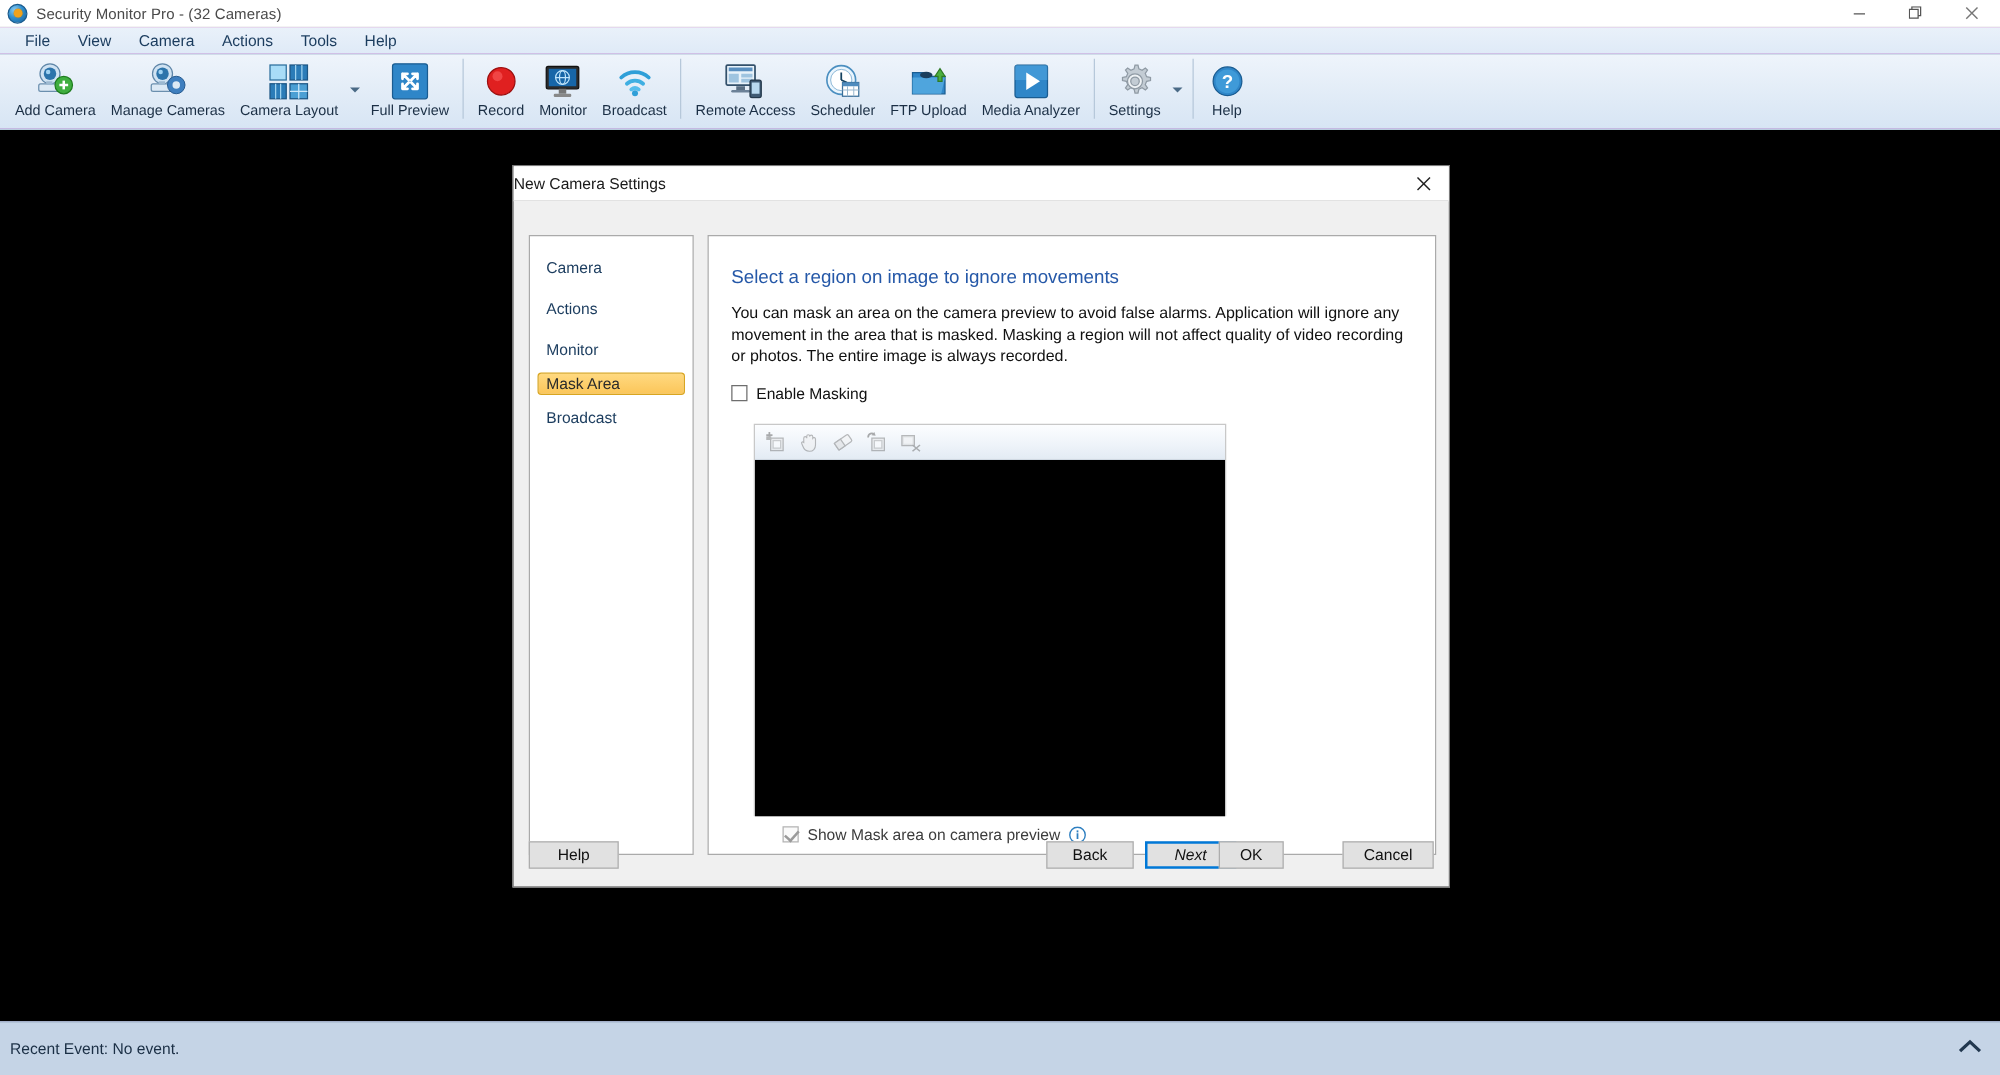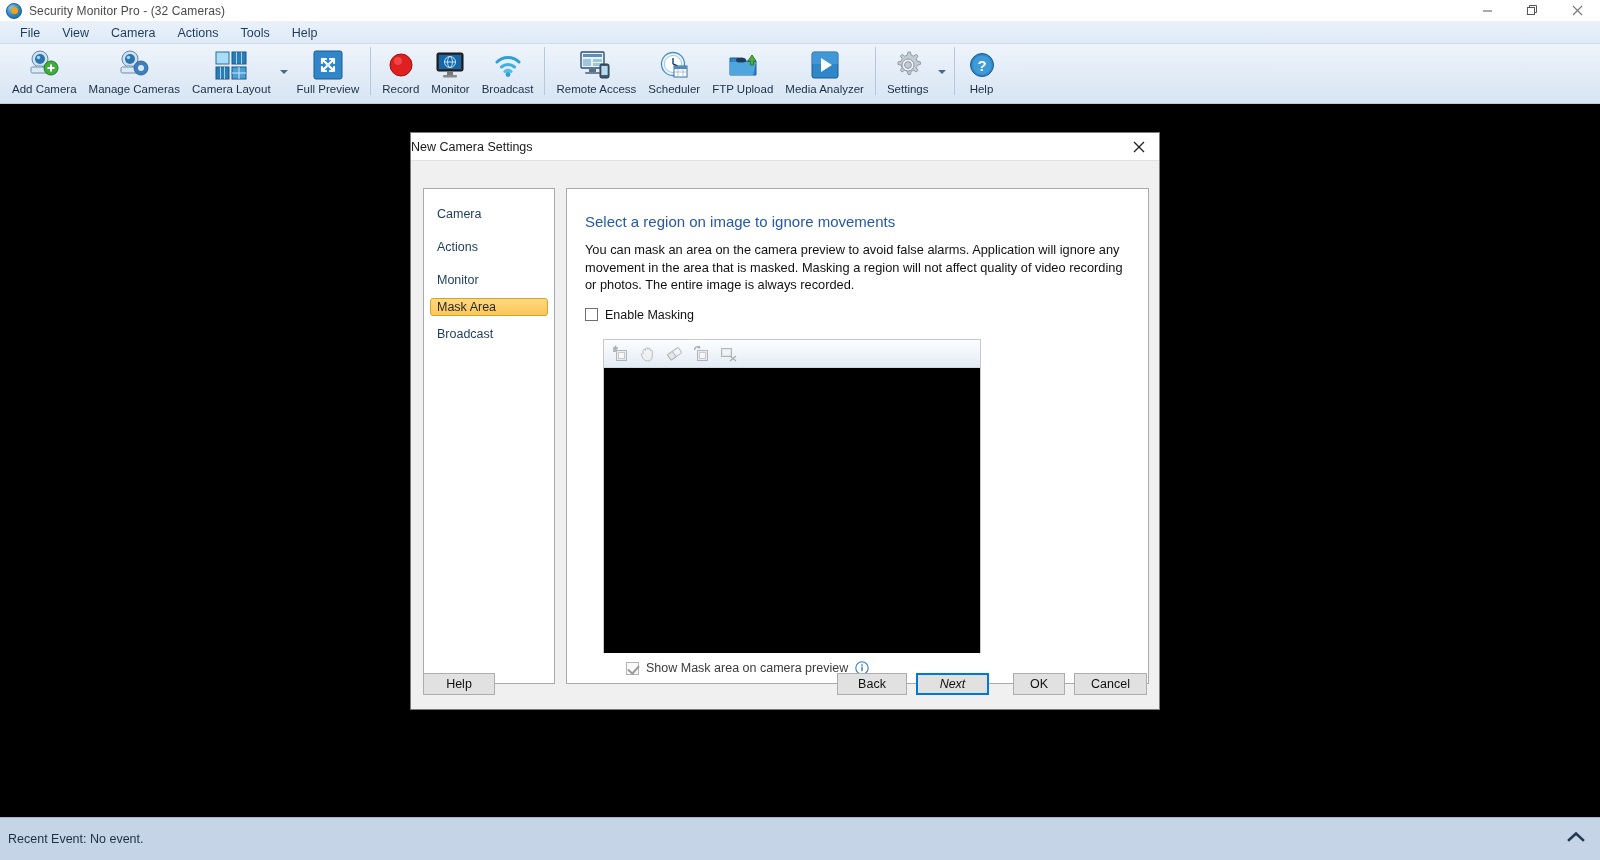--- a/index.html
+++ b/index.html
@@ -143,35 +143,35 @@
   }
   .editor-tools {
     height:28px; width:100%;
     background:linear-gradient(to bottom,#fcfdff 0%,#eef3f9 60%,#e3ebf4 100%);
     display:flex; align-items:center; padding-left:8px; gap:10px;
     border-bottom:1px solid #cfd8e2;
   }
   .tool { width:17px; height:17px; opacity:.45; display:flex; align-items:center; justify-content:center; }
   .editor-view { width:100%; height:285px; background:#000; }
 
-  .mask-cb-row { position:absolute; left:36px; top:472px; display:flex; align-items:center;padding-left:23px; }
+  .mask-cb-row { position:absolute; left:36px; top:472px; display:flex; align-items:flex-start;padding-left:23px; }
   .info-ico { margin-left:7px; width:14px; height:14px; }
 
   
   .dlg-buttons { position:absolute; left:0; bottom:0; width:100%; height:50px; }
   .btn {
     position:absolute; height:22px; background:#e1e1e1;
     border:1px solid #adadad; font-size:12.5px; color:#111;
     display:flex; align-items:center; justify-content:center;
   }
   .btn.focus { border:2px solid #0078d7; background:#e1e1e1; }
   .btn-help { left:12px; top:13px; width:72px; }
   .btn-back { left:426px; top:13px; width:70px; }
   .btn-next { left:505px; top:13px; width:73px;font-style:italic; }
-  .btn-ok   { left:602px; top:13px; width:52px; }
+  .btn-ok   { left:564px; top:13px; width:52px; }
   .btn-cancel { left:663px; top:13px; width:73px; }
 </style>
 </head>
 <body>
 
 <div class="app">
 
   <div class="titlebar">
     <div class="title-icon"></div>
     <div class="title-text">Security Monitor Pro - (32 Cameras)</div>

